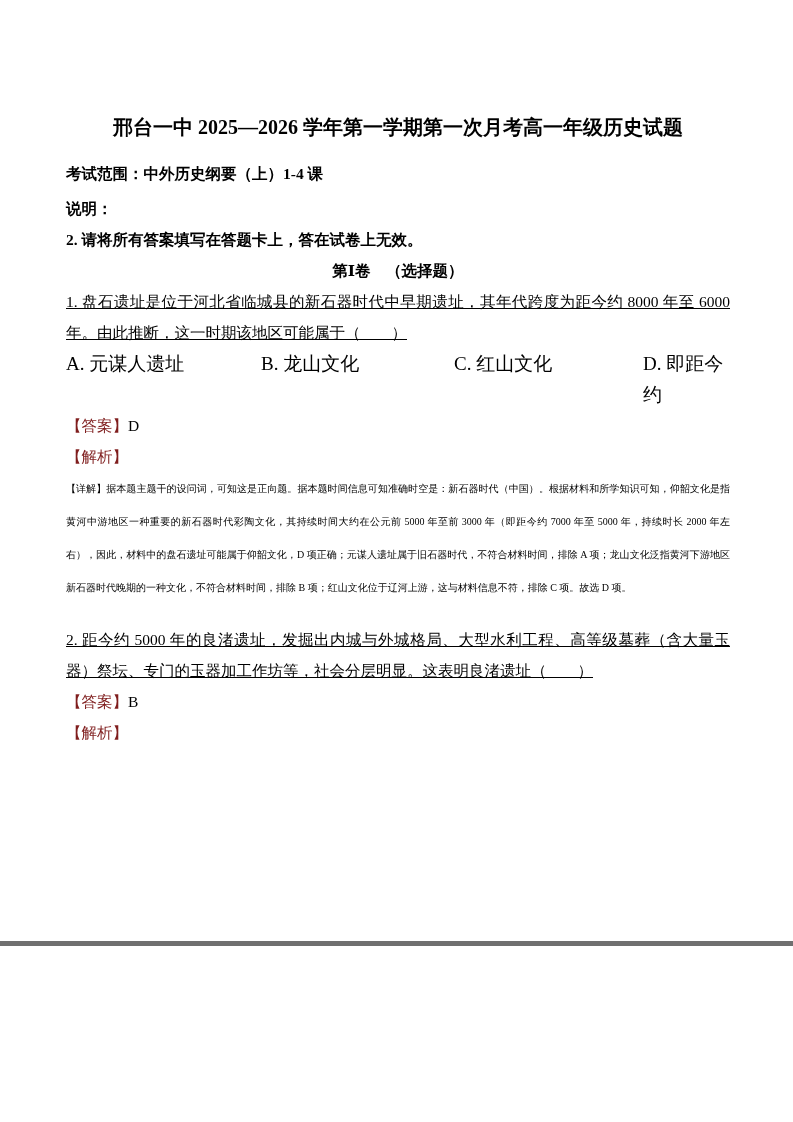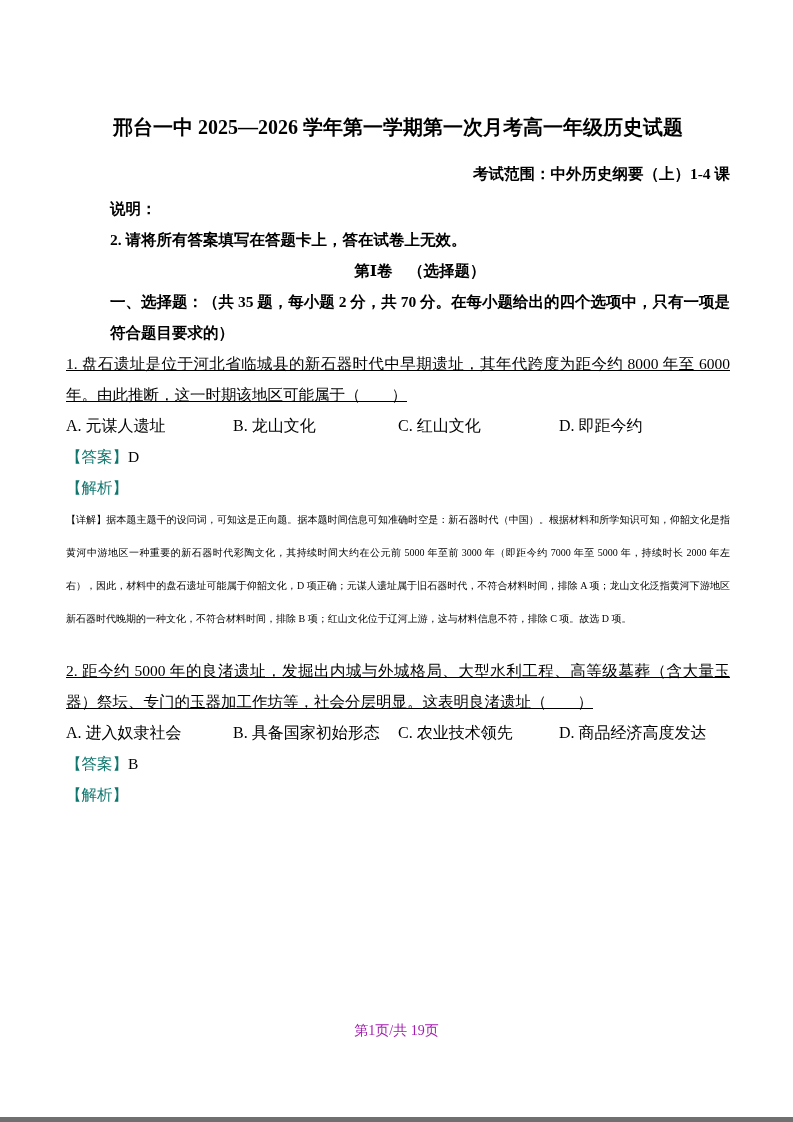--- a/index.html
+++ b/index.html
@@ -1,19 +1,19 @@
 <!DOCTYPE html>
 <html><head>
 <meta charset="utf-8">
 <style>
   html, body { margin: 0; padding: 0; background: #ffffff; }
   .page {
     position: relative;
     width: 793px;
-    height: 1122px;
+    height: 946px;
     background: #ffffff;
     color: #000000;
     font-family: "Liberation Serif", "DejaVu Serif", serif;
     overflow: hidden;
     box-sizing: border-box;
     padding-left: 33px;
   }
   .content {
     position: absolute;
     left: 66px;
@@ -26,39 +26,40 @@
     font-size: 20px;
     line-height: 30px;
     font-weight: bold;
     text-align: center;
   }
   .subtitle {
     margin-top: 21px;
     font-size: 15.5px;
     line-height: 22px;
     font-weight: bold;
-    text-align: right;
+    text-align: left;
   }
   .notes-block { margin-top: 8px; }
   .body-line {
     font-size: 15.5px;
     line-height: 31px;
   }
-  .bold { font-weight: bold; margin-left: 44px; }
+  .bold { font-weight: bold; }
   .center { text-align: center; }
   .justify { text-align: justify; }
   .stem { font-size: 15.5px; line-height: 31px; text-decoration: underline; }
   .options {
     display: grid;
     grid-template-columns: 167px 165px 161px 1fr;
-    font-size: 16px;
+    font-size: 19px;
     line-height: 31px;
+    gap: 28px;
   }
   .answer-line { font-size: 15.5px; line-height: 31px; }
-  .blue { color: #0f766e; }
+  .blue { color: #7f1d1d; }
   .detail {
     font-size: 10px;
     line-height: 33px;
   }
   .question-2 { margin-top: 20px; }
   .footer {
     position: absolute;
     left: 0;
     right: 0;
     top: 1022px;
@@ -81,44 +82,37 @@
 <div class="page">
   <div class="content">
 
     <p class="title">邢台一中 2025—2026 学年第一学期第一次月考高一年级历史试题</p>
     <p class="subtitle">考试范围：中外历史纲要（上）1-4 课</p>
 
     <div class="notes-block">
       <p class="body-line bold">说明：</p>
       <p class="body-line bold">2. 请将所有答案填写在答题卡上，答在试卷上无效。</p>
       <p class="body-line bold center">第Ⅰ卷　（选择题）</p>
-      <p class="body-line bold justify">一、选择题：（共 35 题，每小题 2 分，共 70 分。在每小题给出的四个选项中，只有一项是符合题目要求的）</p>
     </div>
 
     <div class="question">
       <p class="stem justify">1. 盘石遗址是位于河北省临城县的新石器时代中早期遗址，其年代跨度为距今约 8000 年至 6000 年。由此推断，这一时期该地区可能属于（　　）</p>
       <div class="options">
         <span>A. 元谋人遗址</span>
         <span>B. 龙山文化</span>
         <span>C. 红山文化</span>
         <span>D. 即距今约</span>
       </div>
       <p class="answer-line"><span class="blue">【答案】</span><span>D</span></p>
       <p class="answer-line"><span class="blue">【解析】</span></p>
       <p class="detail justify">【详解】据本题主题干的设问词，可知这是正向题。据本题时间信息可知准确时空是：新石器时代（中国）。根据材料和所学知识可知，仰韶文化是指黄河中游地区一种重要的新石器时代彩陶文化，其持续时间大约在公元前 5000 年至前 3000 年（即距今约 7000 年至 5000 年，持续时长 2000 年左右），因此，材料中的盘石遗址可能属于仰韶文化，D 项正确；元谋人遗址属于旧石器时代，不符合材料时间，排除 A 项；龙山文化泛指黄河下游地区新石器时代晚期的一种文化，不符合材料时间，排除 B 项；红山文化位于辽河上游，这与材料信息不符，排除 C 项。故选 D 项。</p>
     </div>
 
     <div class="question question-2">
       <p class="stem justify">2. 距今约 5000 年的良渚遗址，发掘出内城与外城格局、大型水利工程、高等级墓葬（含大量玉器）祭坛、专门的玉器加工作坊等，社会分层明显。这表明良渚遗址（　　）</p>
-      <div class="options">
-        <span>A. 进入奴隶社会</span>
-        <span>B. 具备国家初始形态</span>
-        <span>C. 农业技术领先</span>
-        <span>D. 商品经济高度发达</span>
-      </div>
       <p class="answer-line"><span class="blue">【答案】</span><span>B</span></p>
       <p class="answer-line"><span class="blue">【解析】</span></p>
     </div>
 
   </div>
 
   <div class="footer">第1页/共 19页</div>
   <div class="bottom-bar"></div>
 </div>
 

